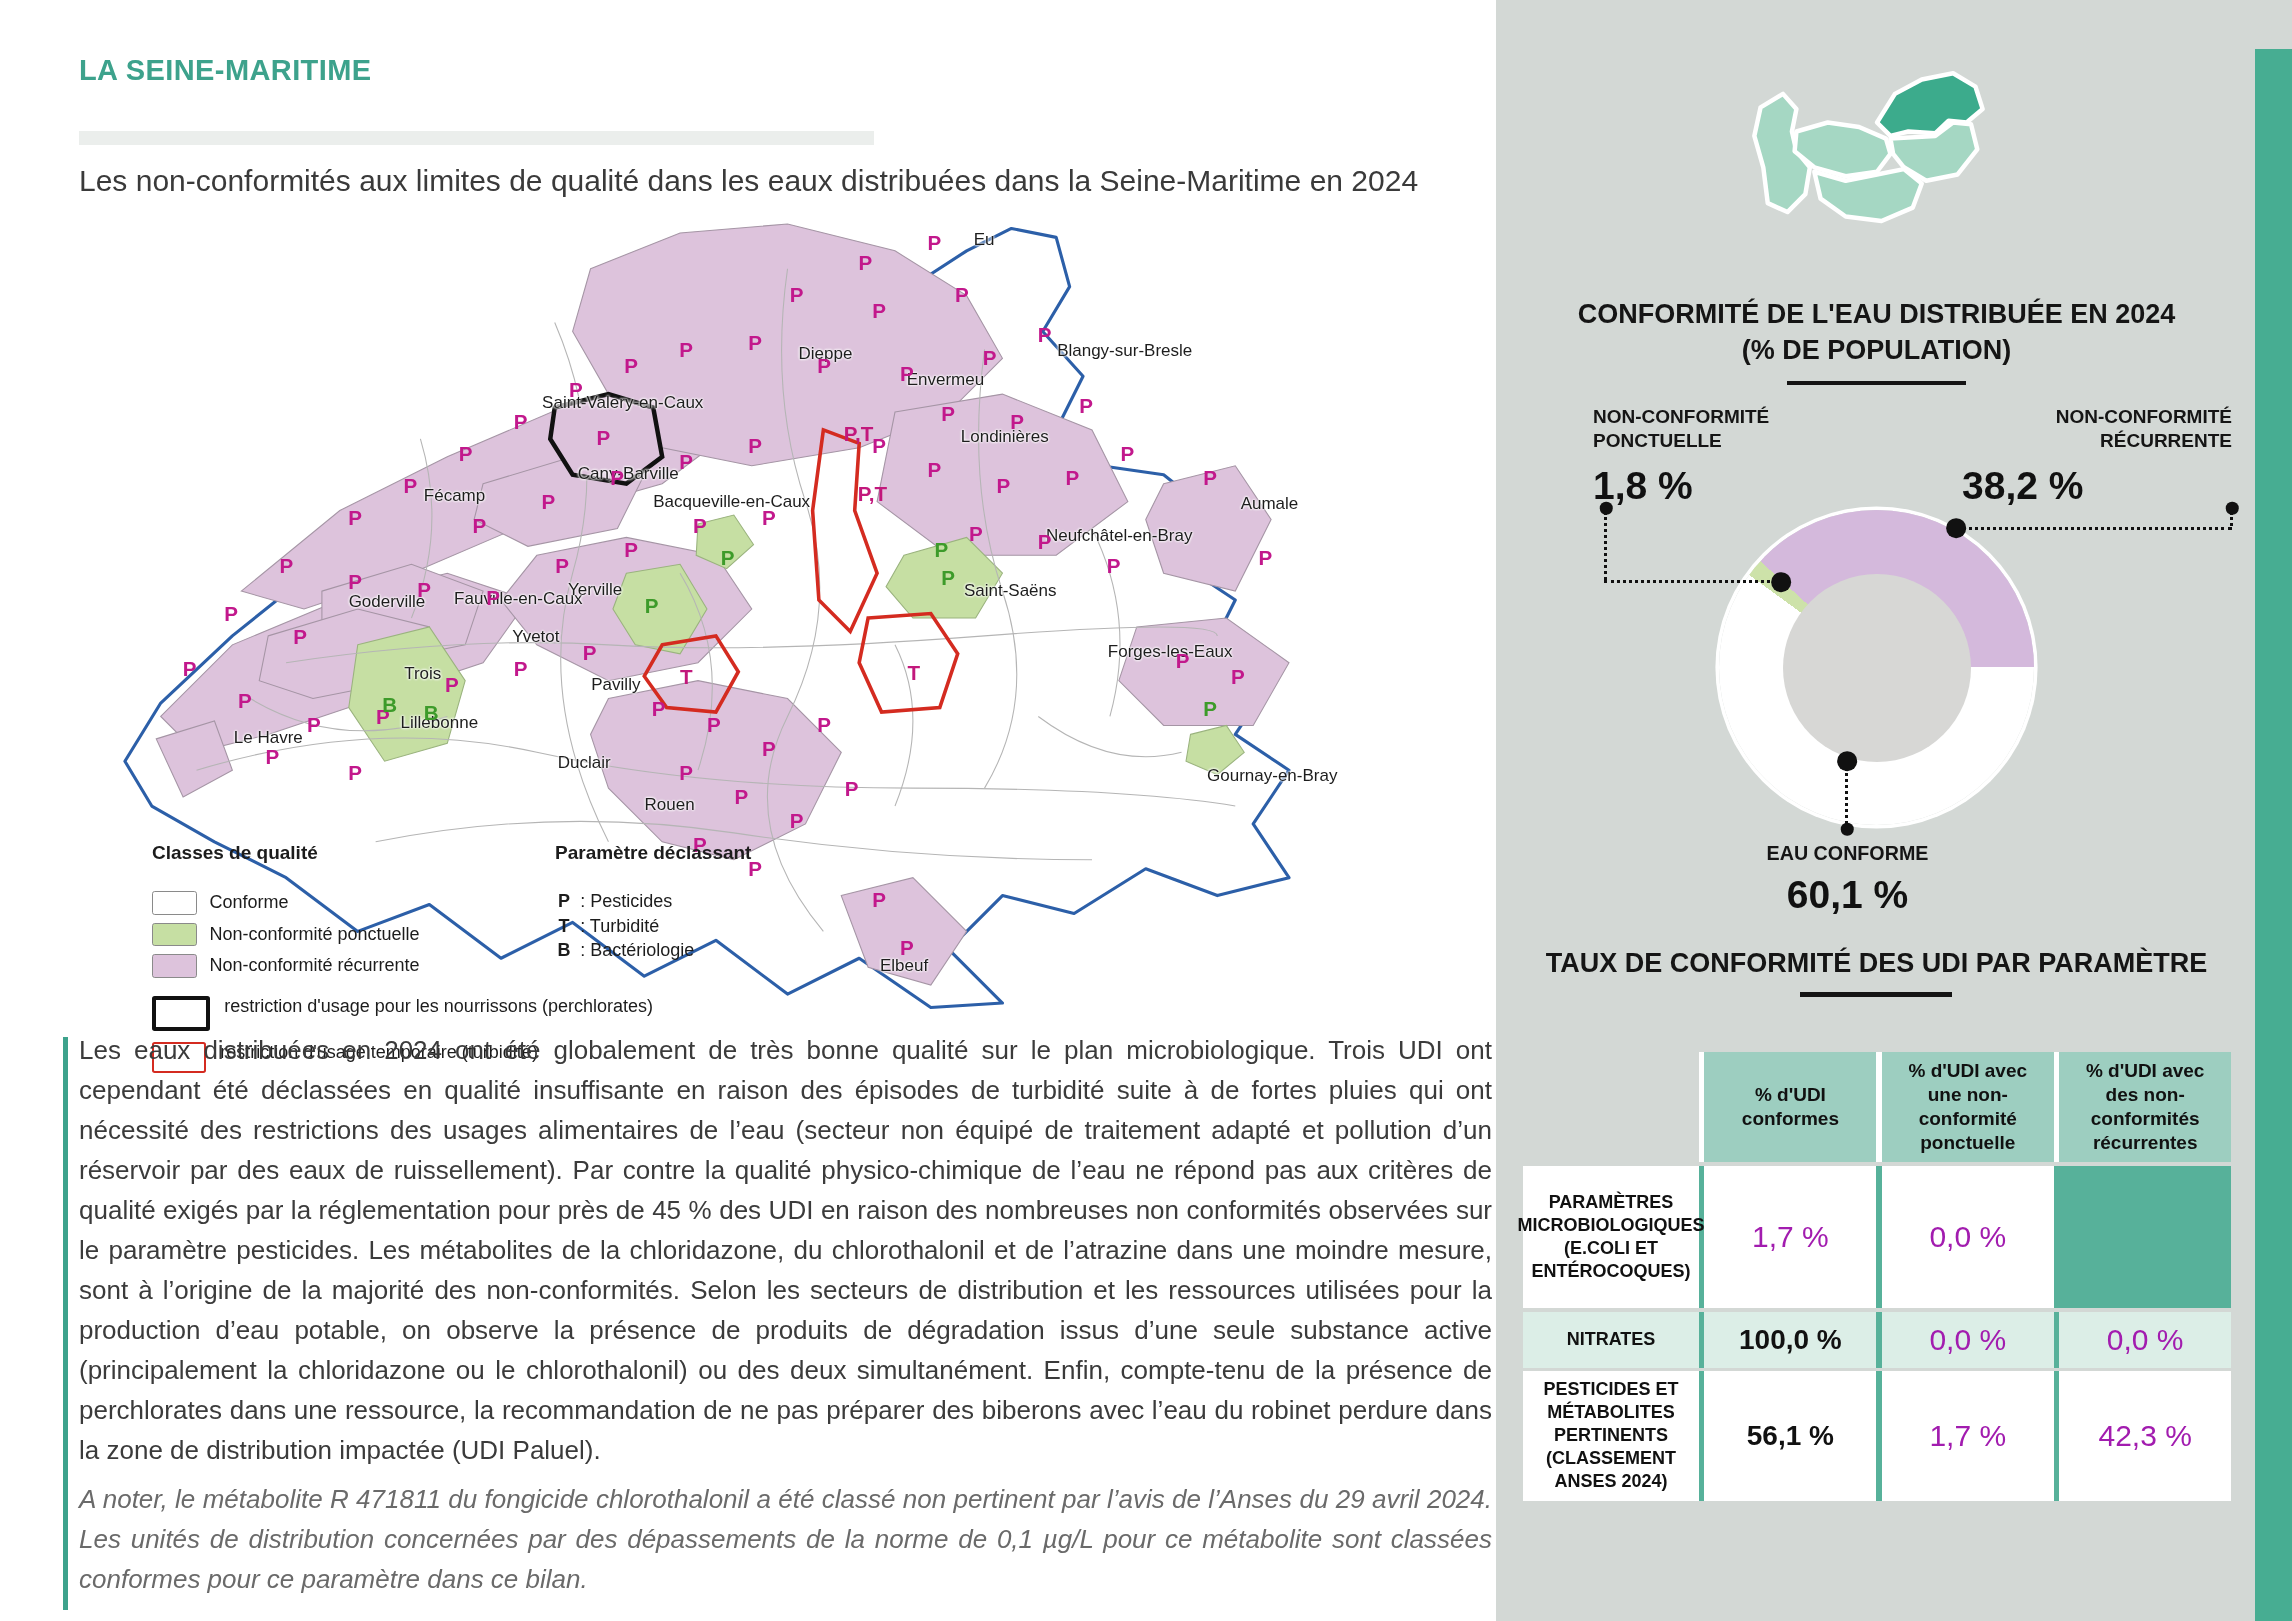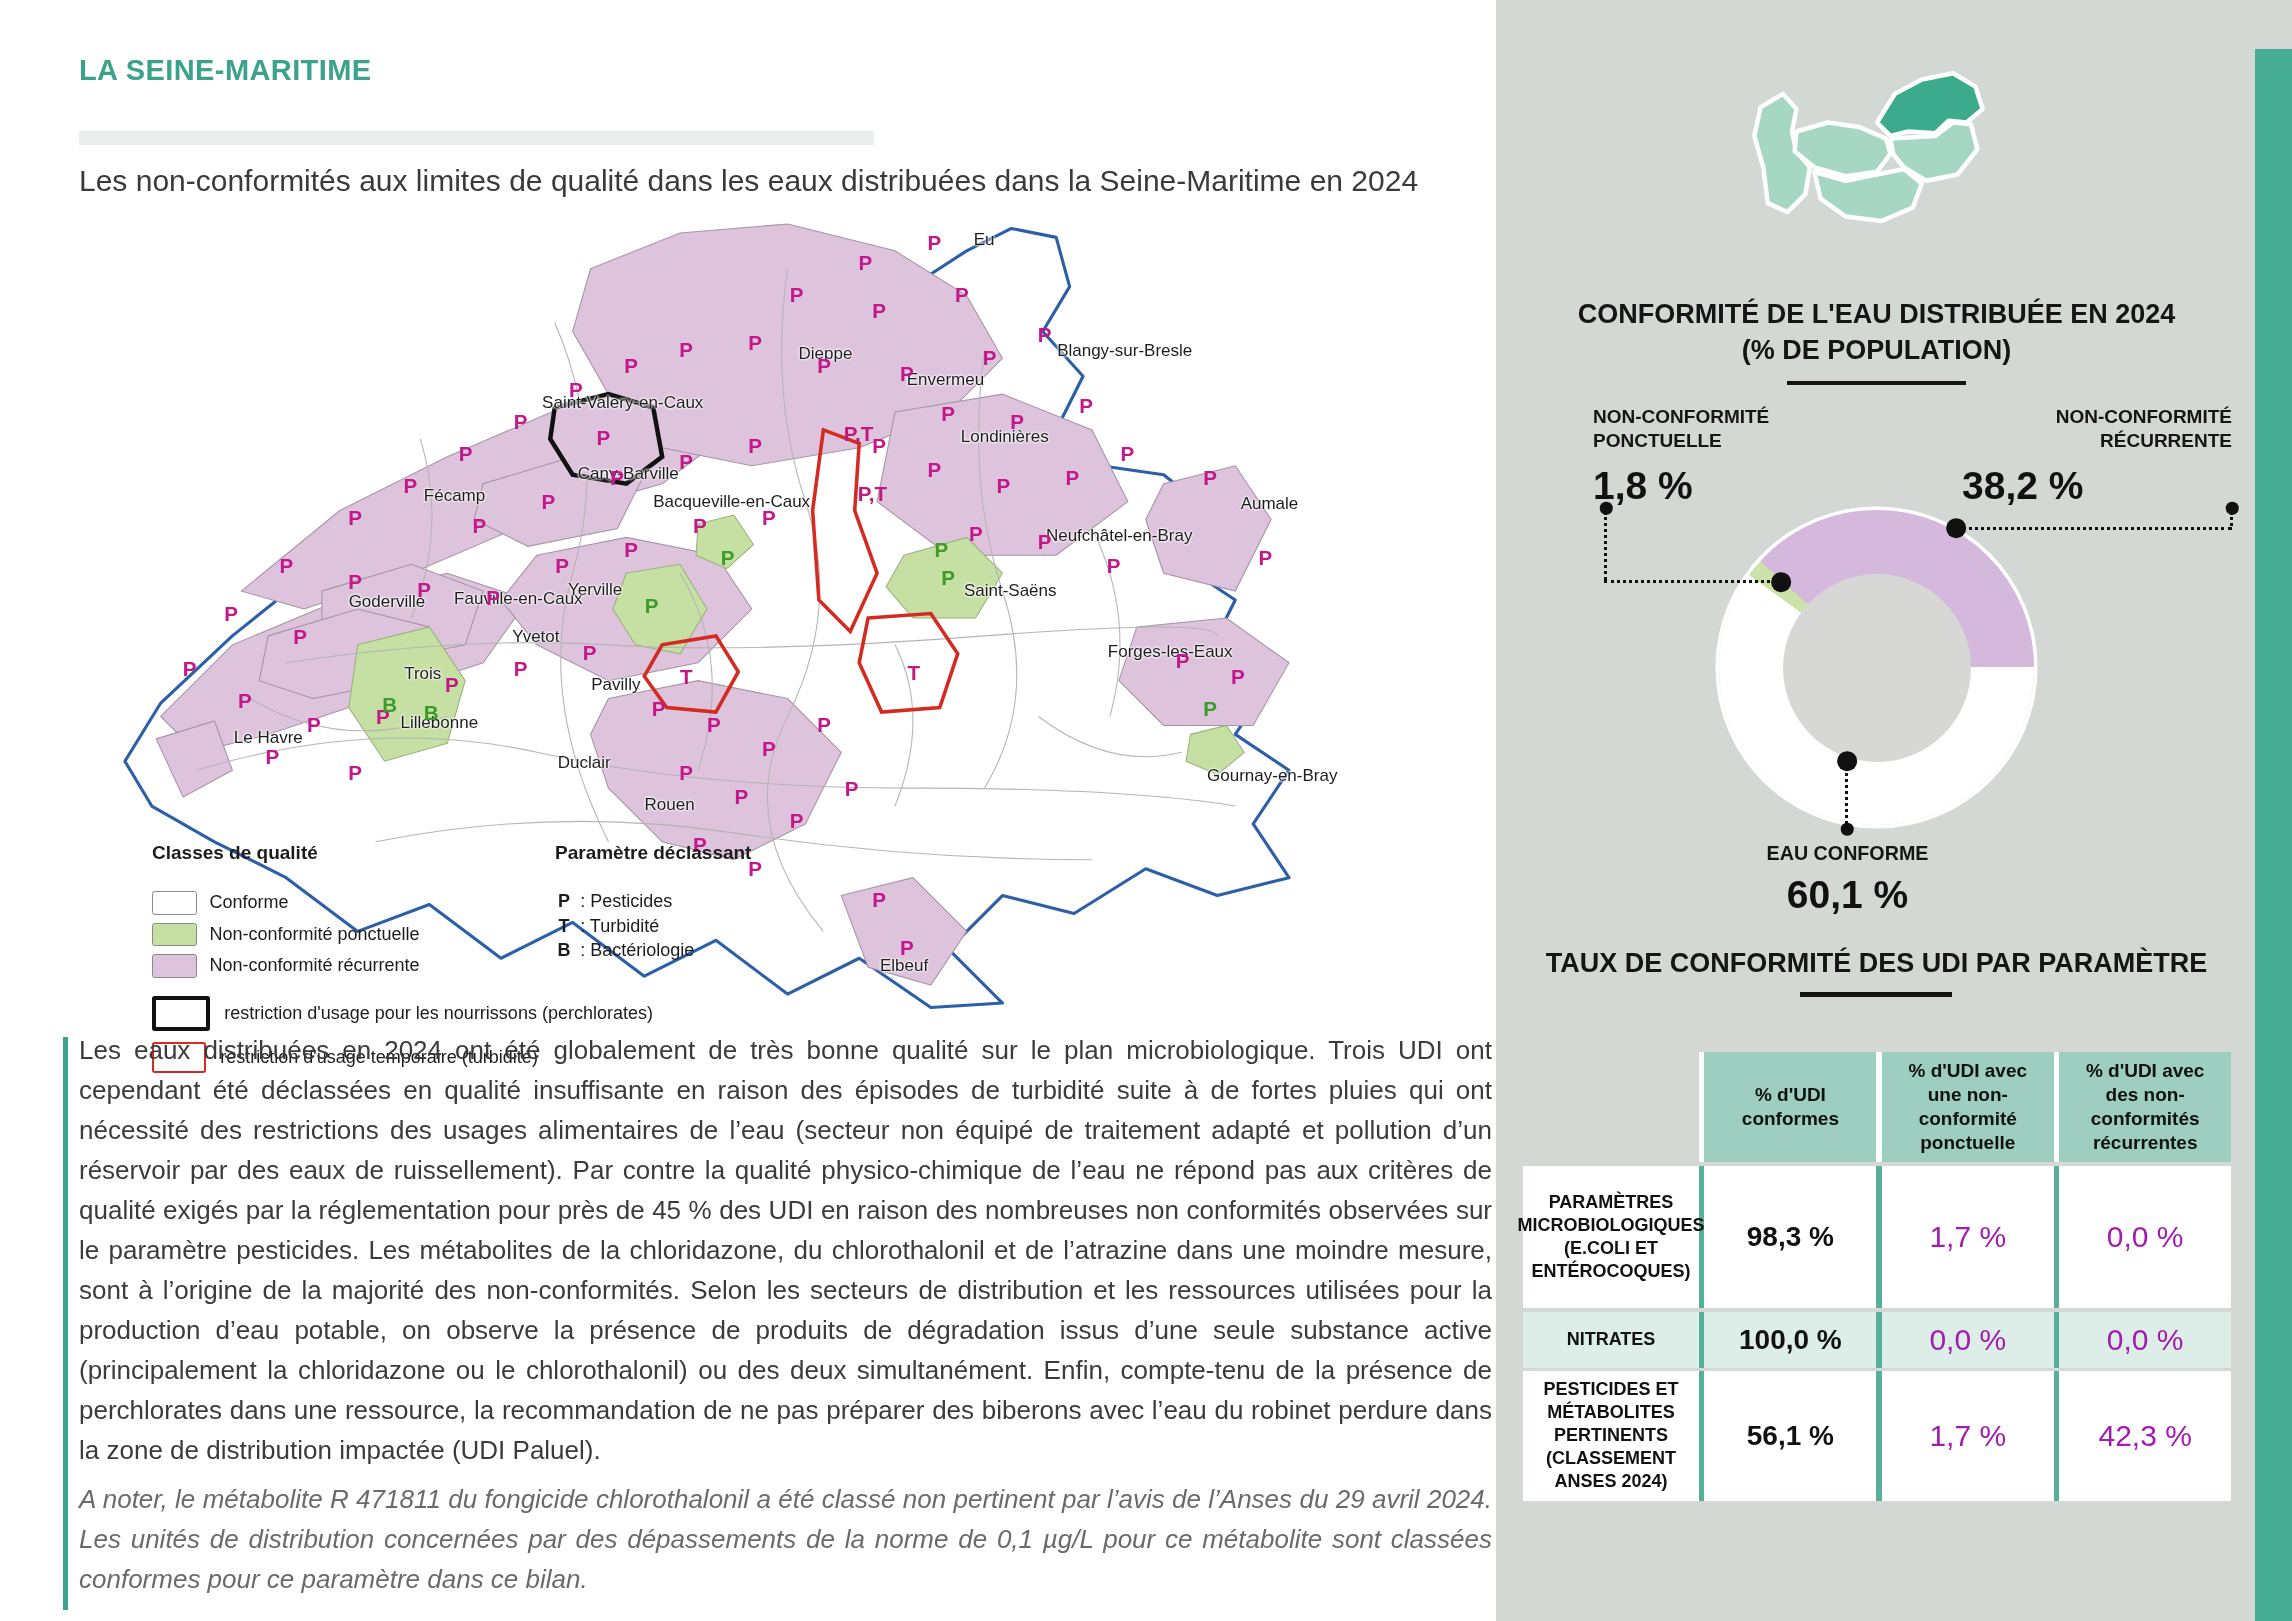--- a/index.html
+++ b/index.html
@@ -22,21 +22,21 @@
   .pmark.c-r{color:#c2187c;}
 
   
   .map-legend{left:45px;top:627px;width:985px;font-size:18px;color:#1c1c1c;}
   .leg-title{font-weight:bold;font-size:19px;margin-bottom:27px;}
   .leg-cols{display:flex;gap:99px;}
   .leg-item{display:flex;align-items:center;gap:12.5px;margin-bottom:8px;}
   .leg-swatch{width:43px;height:21.5px;border:0.9px solid #8a8a8a;border-radius:2.7px;flex:0 0 auto;}
   .leg-param{display:flex;gap:7.2px;margin-bottom:3.6px;}
   .leg-key{font-weight:bold;width:18px;text-align:center;}
-  .leg-restrict{display:flex;align-items:center;gap:14.3px;margin-top:10.7px;}
+  .leg-restrict{display:flex;gap:14.3px;margin-top:10.7px;}
   .leg-rbox{width:50px;height:27px;background:#fff;border-radius:2.7px;flex:0 0 auto;}
   .sw-black .leg-rbox{border:4.5px solid #111;}
   .sw-red .leg-rbox{border:2.7px solid #d42b20;}
 
   
   .body-rule{left:63px;top:1037px;width:4.5px;height:573px;background:#3da28c;}
   .body-text{left:79px;top:1030px;width:1413px;font-size:26px;line-height:40px;text-align:justify;color:#3b3b3b;}
   .note-text{margin-top:9px;font-style:italic;color:#6a6a6a;}
 
   
@@ -384,21 +384,20 @@
     <div class="abs udi-table">
       <div class="trow thead">
         <div class="tcell tcorner"></div>
         <div class="tcell">% d'UDI conformes</div>
         <div class="tcell">% d'UDI avec une non-conformité ponctuelle</div>
         <div class="tcell">% d'UDI avec des non-conformités récurrentes</div>
       </div>
 
         <div class="trow">
           <div class="tcell tlabel">PARAMÈTRES MICROBIOLOGIQUES (E.COLI ET ENTÉROCOQUES)</div>
-          <div class="tcell tval boldv">98,3 %</div>
           <div class="tcell tval">1,7 %</div>
           <div class="tcell tval">0,0 %</div>
         </div>
 
         <div class="trow shade">
           <div class="tcell tlabel">NITRATES</div>
           <div class="tcell tval boldv">100,0 %</div>
           <div class="tcell tval">0,0 %</div>
           <div class="tcell tval">0,0 %</div>
         </div>

